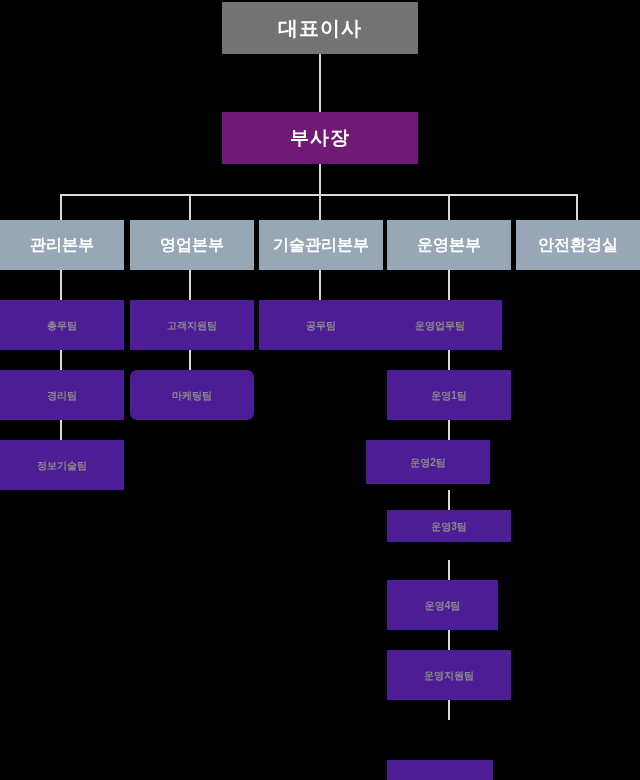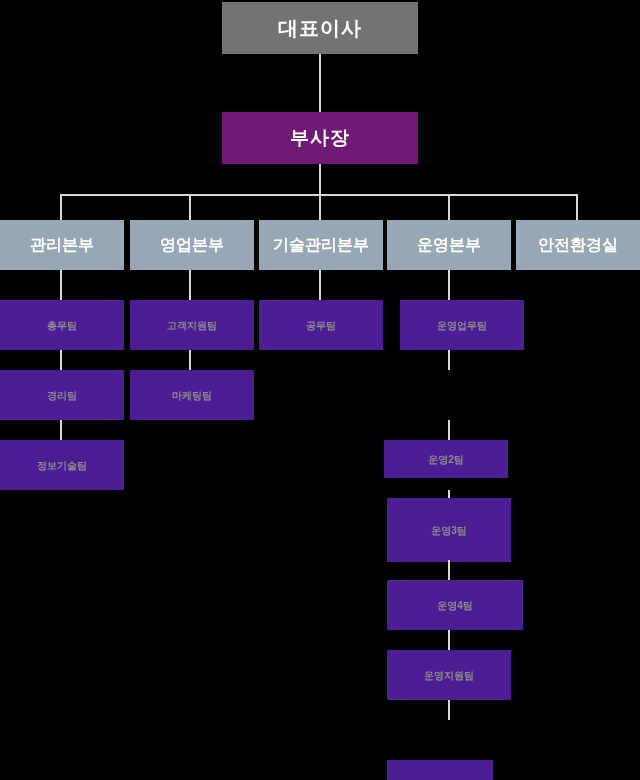--- a/index.html
+++ b/index.html
@@ -99,38 +99,39 @@
   <div class="connector connector-v" style="left:60px; top:350px; width:2px; height:20px;"></div>
   <div class="node node-team" style="left:0px; top:370px; width:124px; height:50px;">경리팀</div>
 
   <div class="connector connector-v" style="left:60px; top:420px; width:2px; height:20px;"></div>
   <div class="node node-team" style="left:0px; top:440px; width:124px; height:50px;">정보기술팀</div>
 
   <div class="connector connector-v" style="left:189px; top:270px; width:2px; height:30px;"></div>
   <div class="node node-team" style="left:130px; top:300px; width:124px; height:50px;">고객지원팀</div>
 
   <div class="connector connector-v" style="left:189px; top:350px; width:2px; height:20px;"></div>
-  <div class="node node-team" style="left:130px; top:370px; width:124px; height:50px;">마케팅팀</div>
+  <div class="node node-team" style="left:130px; top:370px; width:124px; height:50px;border-radius:7px;">마케팅팀</div>
 
   <div class="connector connector-v" style="left:319px; top:270px; width:2px; height:30px;"></div>
   <div class="node node-team" style="left:259px; top:300px; width:124px; height:50px;">공무팀</div>
 
   <div class="connector connector-v" style="left:448px; top:270px; width:2px; height:30px;"></div>
-  <div class="node node-team" style="left:400px; top:300px; width:124px; height:50px;">운영업무팀</div>
+  <div class="node node-team" style="left:378px; top:300px; width:124px; height:50px;">운영업무팀</div>
 
   <div class="connector connector-v" style="left:448px; top:350px; width:2px; height:20px;"></div>
+  <div class="node node-team" style="left:387px; top:370px; width:124px; height:50px;">운영1팀</div>
 
   <div class="connector connector-v" style="left:448px; top:420px; width:2px; height:20px;"></div>
-  <div class="node node-team" style="left:384px; top:440px; width:124px; height:38px;">운영2팀</div>
+  <div class="node node-team" style="left:366px; top:440px; width:124px; height:44px;">운영2팀</div>
 
   <div class="connector connector-v" style="left:448px; top:490px; width:2px; height:20px;"></div>
-  <div class="node node-team" style="left:387px; top:498px; width:124px; height:64px;text-align:right;">운영3팀</div>
+  <div class="node node-team" style="left:387px; top:510px; width:124px; height:32px;text-align:right;">운영3팀</div>
 
   <div class="connector connector-v" style="left:448px; top:560px; width:2px; height:20px;"></div>
-  <div class="node node-team" style="left:387px; top:580px; width:136px; height:50px;">운영4팀</div>
+  <div class="node node-team" style="left:387px; top:580px; width:111px; height:50px;">운영4팀</div>
 
   <div class="connector connector-v" style="left:448px; top:630px; width:2px; height:20px;"></div>
   <div class="node node-team" style="left:387px; top:650px; width:124px; height:50px;">운영지원팀</div>
 
   <div class="connector connector-v" style="left:448px; top:700px; width:2px; height:20px;"></div>
   <div class="node node-team" style="left:387px; top:720px; width:106px; height:50px;margin-top:40px;">영선팀</div>
 
 </div>
 
 </body></html>

